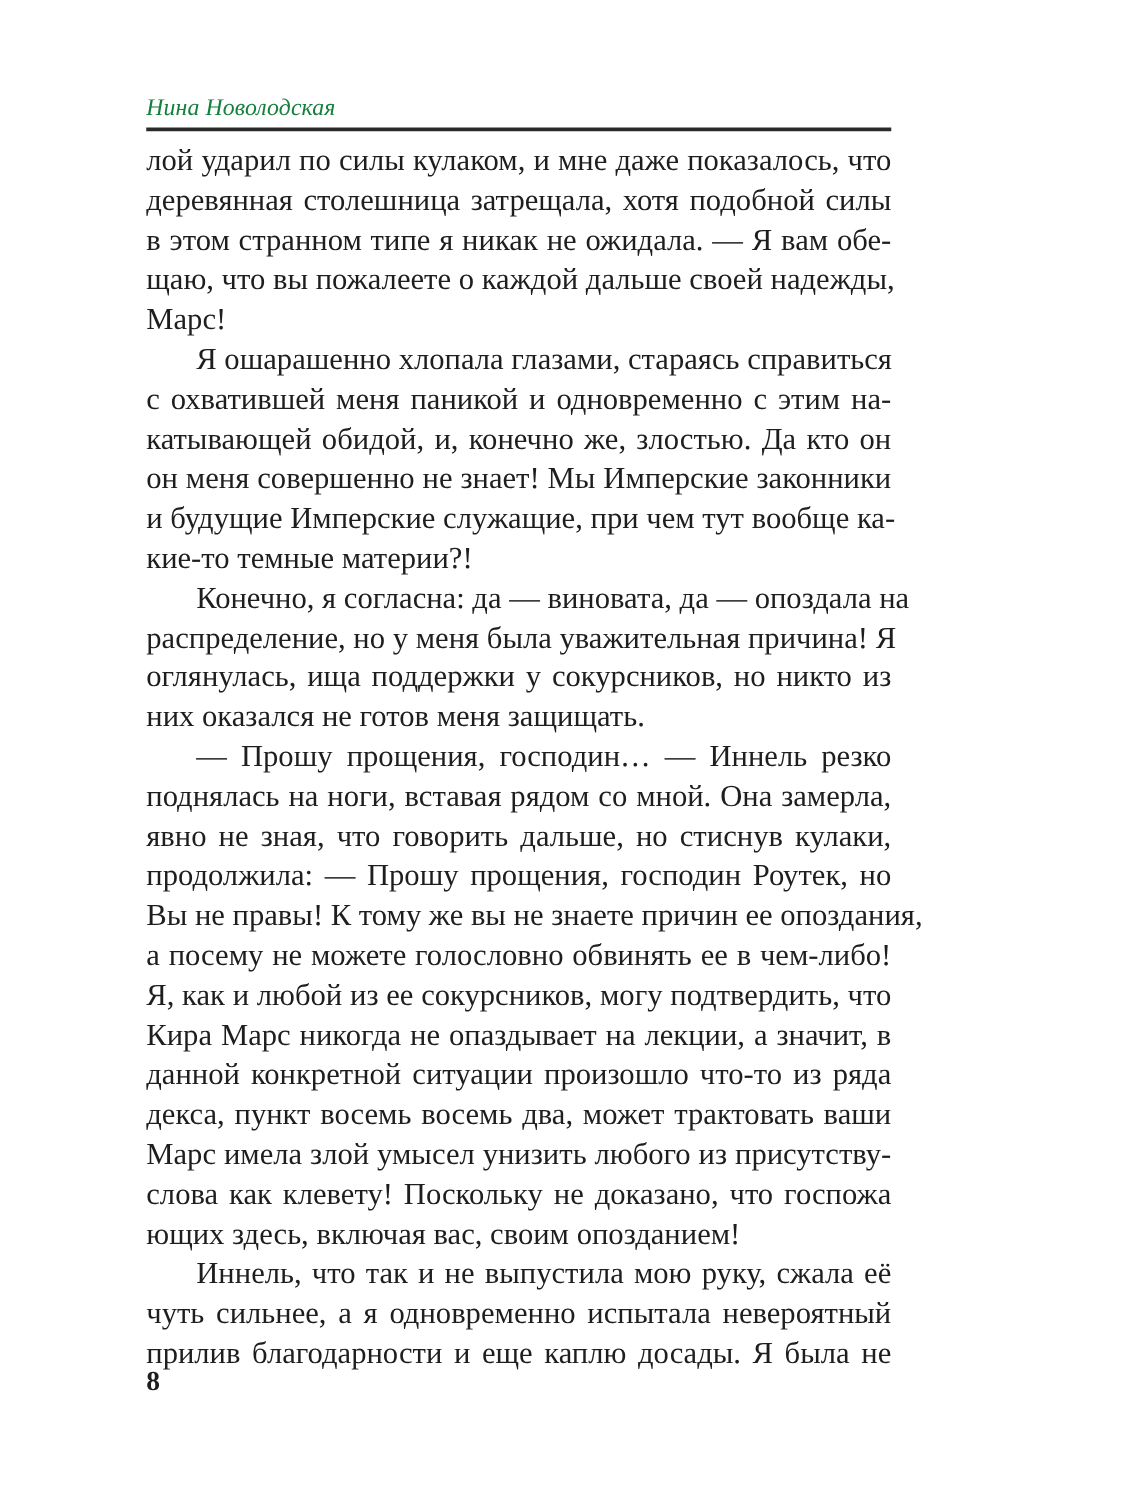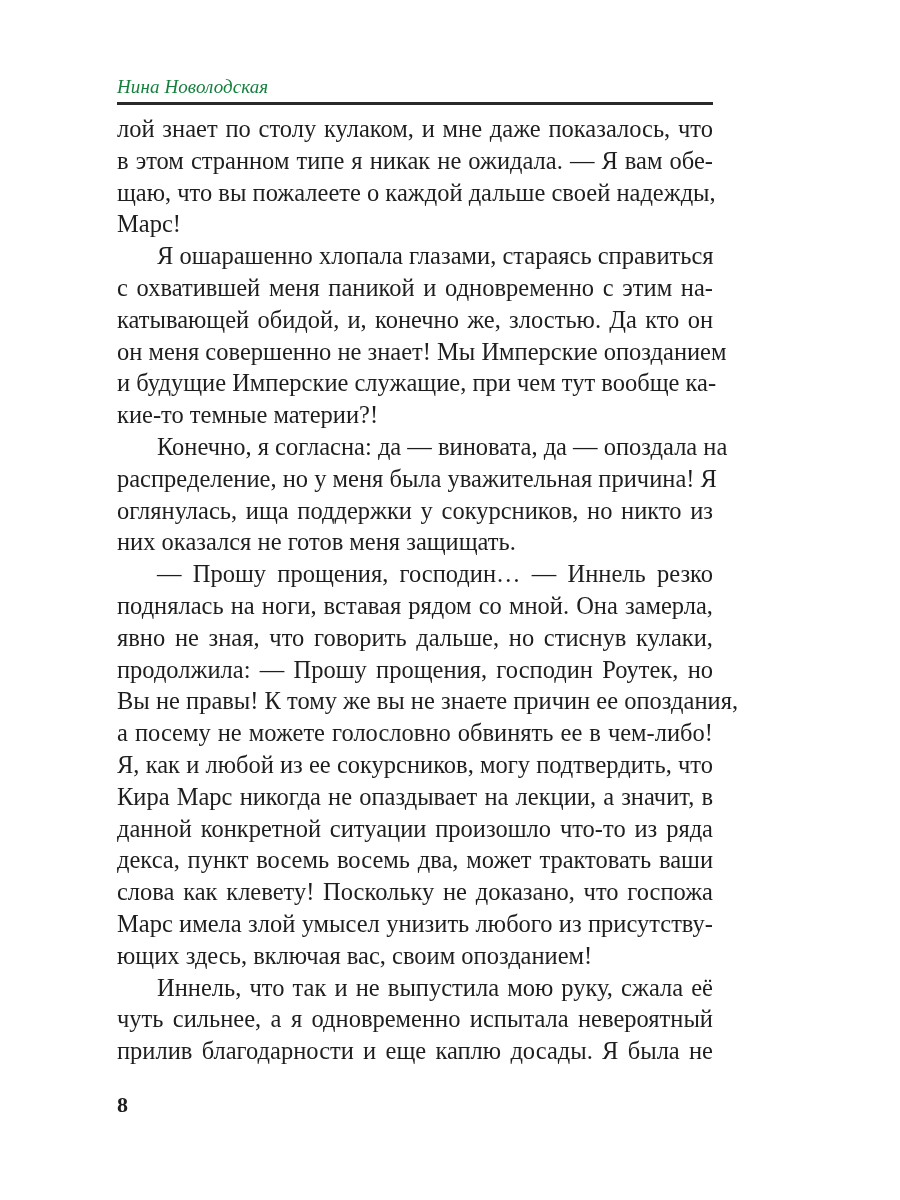--- a/index.html
+++ b/index.html
@@ -71,46 +71,47 @@
   }
 </style>
 </head>
 <body>
 
 <div class="page">
   <div class="running-head">Нина Новолодская</div>
   <div class="head-rule"></div>
 
   <div class="text-block" id="text-block">
-      <span class="line">лой знает по столу кулаком, и мне даже показалось, что</span>
+      <span class="line">лой ударил по силы кулаком, и мне даже показалось, что</span>
+      <span class="line">деревянная столешница затрещала, хотя подобной силы</span>
       <span class="line">в этом странном типе я никак не ожидала. — Я вам обе-</span>
       <span class="line">щаю, что вы пожалеете о каждой дальше своей надежды,</span>
       <span class="line last">Марс!</span>
       <span class="line indent">Я ошарашенно хлопала глазами, стараясь справиться</span>
       <span class="line">с охватившей меня паникой и одновременно с этим на-</span>
       <span class="line">катывающей обидой, и, конечно же, злостью. Да кто он</span>
-      <span class="line">он меня совершенно не знает! Мы Имперские опозданием</span>
+      <span class="line">он меня совершенно не знает! Мы Имперские законники</span>
       <span class="line">и будущие Имперские служащие, при чем тут вообще ка-</span>
       <span class="line last">кие-то темные материи?!</span>
       <span class="line indent">Конечно, я согласна: да — виновата, да — опоздала на</span>
       <span class="line">распределение, но у меня была уважительная причина! Я</span>
       <span class="line">оглянулась, ища поддержки у сокурсников, но никто из</span>
       <span class="line last">них оказался не готов меня защищать.</span>
       <span class="line indent">— Прошу прощения, господин… — Иннель резко</span>
       <span class="line">поднялась на ноги, вставая рядом со мной. Она замерла,</span>
       <span class="line">явно не зная, что говорить дальше, но стиснув кулаки,</span>
       <span class="line">продолжила: — Прошу прощения, господин Роутек, но</span>
       <span class="line">Вы не правы! К тому же вы не знаете причин ее опоздания,</span>
       <span class="line">а посему не можете голословно обвинять ее в чем-либо!</span>
       <span class="line">Я, как и любой из ее сокурсников, могу подтвердить, что</span>
       <span class="line">Кира Марс никогда не опаздывает на лекции, а значит, в</span>
       <span class="line">данной конкретной ситуации произошло что-то из ряда</span>
       <span class="line">декса, пункт восемь восемь два, может трактовать ваши</span>
+      <span class="line">Марс имела злой умысел унизить любого из присутству-</span>
       <span class="line">слова как клевету! Поскольку не доказано, что госпожа</span>
-      <span class="line">Марс имела злой умысел унизить любого из присутству-</span>
       <span class="line last">ющих здесь, включая вас, своим опозданием!</span>
       <span class="line indent">Иннель, что так и не выпустила мою руку, сжала её</span>
       <span class="line">чуть сильнее, а я одновременно испытала невероятный</span>
       <span class="line">прилив благодарности и еще каплю досады. Я была не</span>
     </div>
 
   <div class="folio">8</div>
 </div>
 
 </body></html>

